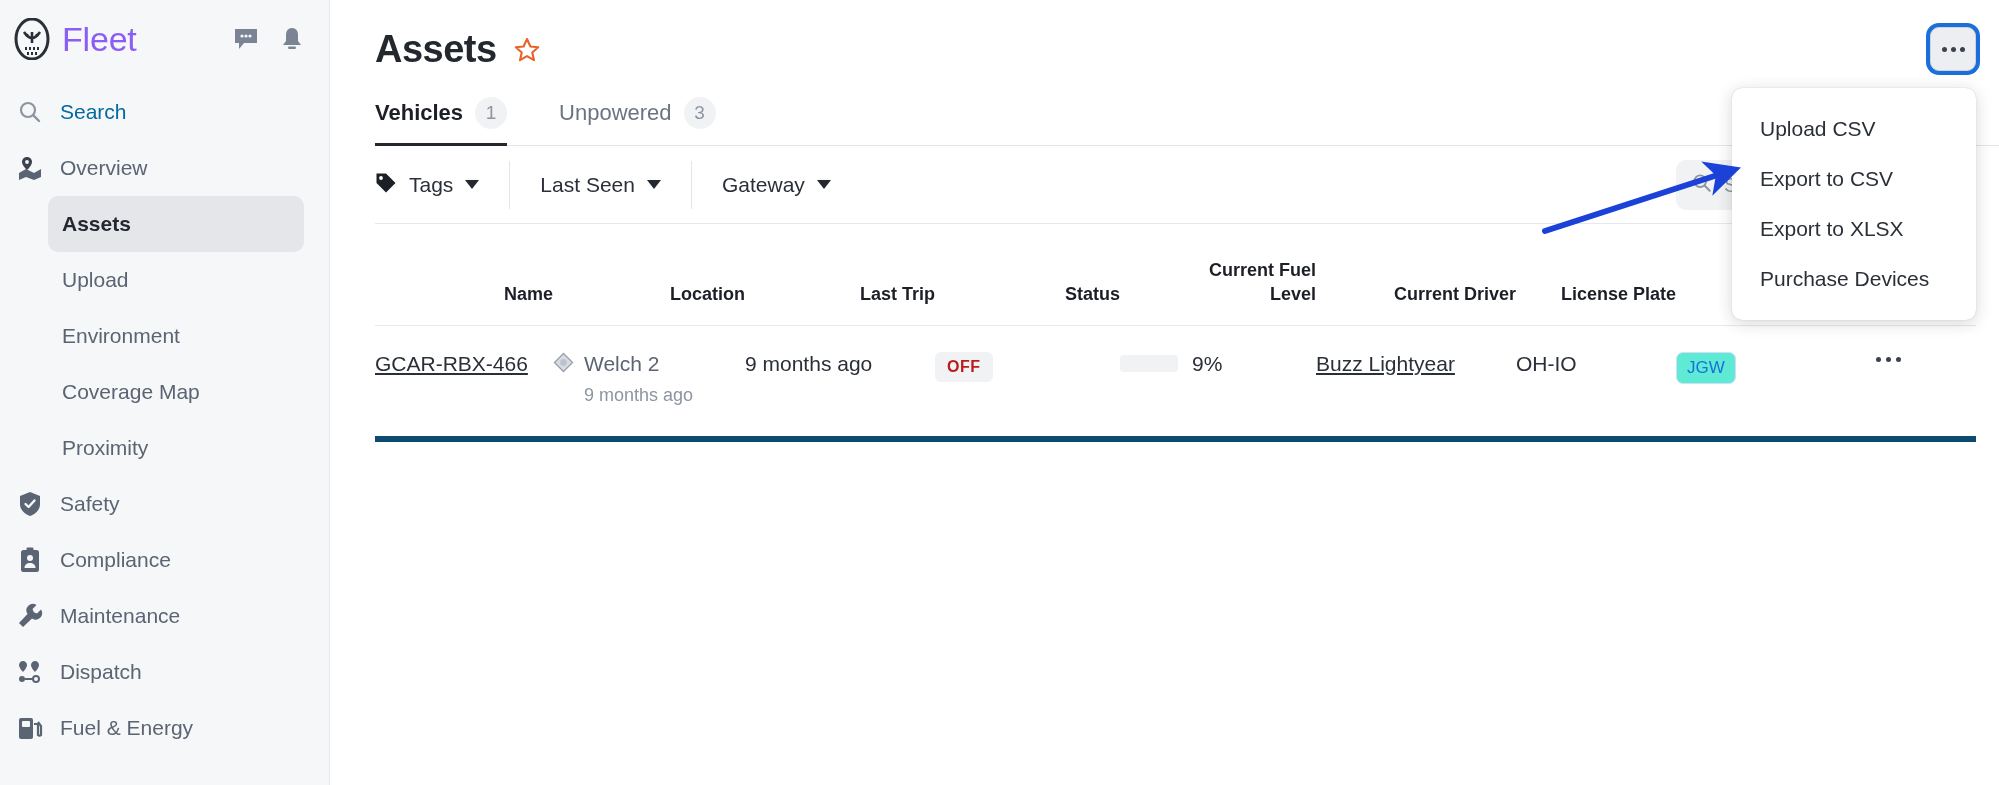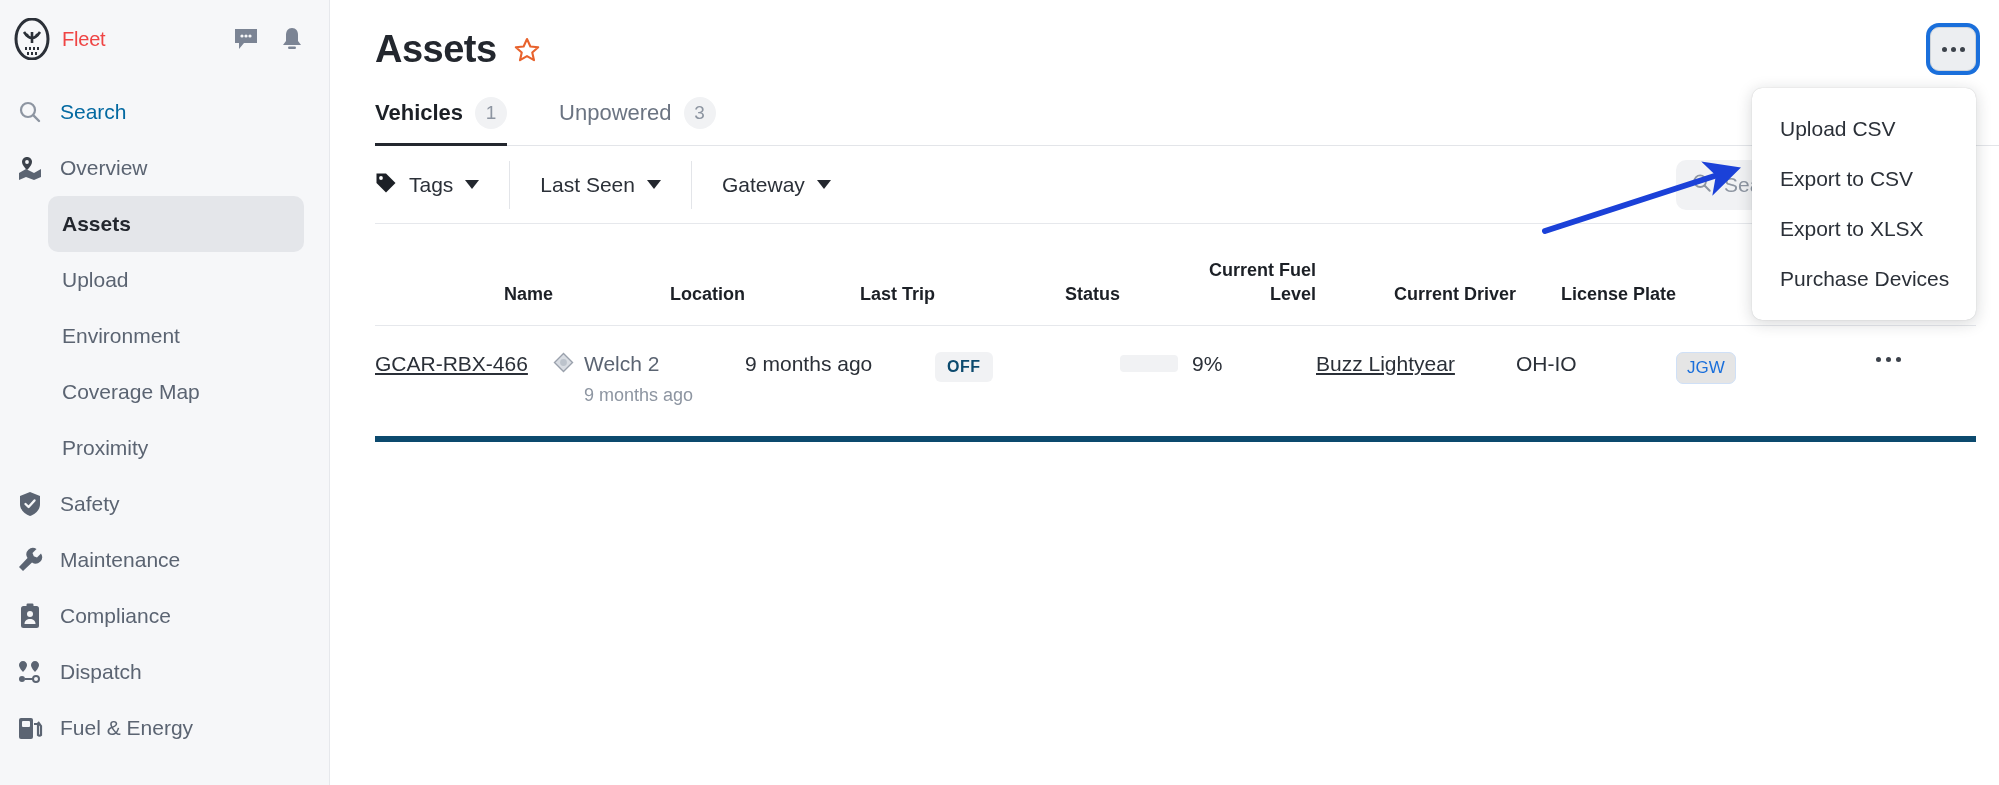--- a/index.html
+++ b/index.html
@@ -22,21 +22,21 @@
   }
   .brand-row {
     display: flex; align-items: center;
     height: 78px; padding: 0 24px 0 12px;
   }
   .logo {
     width: 40px; height: 44px; flex: 0 0 40px;
     display: flex; align-items: center; justify-content: center;
   }
   .brand-name {
-    font-size: 20px; color: #ef4444; font-weight: 400;
+    font-size: 34px; color: #8b5cf6; font-weight: 400;
     margin-left: 10px; letter-spacing: -0.2px;
   }
   .brand-icons { margin-left: auto; display: flex; align-items: center; gap: 20px; }
   .brand-icons .ic { width: 26px; height: 26px; display:flex; align-items:center; justify-content:center; }
 
   .nav { padding-top: 6px; }
   .nav-item {
     display: flex; align-items: center;
     height: 56px;
     margin: 0 25px 0 0;
@@ -156,40 +156,40 @@
   .col-trip { width: 190px; } .col-status { width: 185px; }
   .col-fuel { width: 196px; } .col-driver { width: 200px; }
   .col-plate { width: 160px; } .col-tags { width: 200px; }
   .col-more { width: 100px; }
 
   .link { color: #2b3038; text-decoration: underline; cursor: pointer; }
   .loc-wrap { display: flex; align-items: flex-start; gap: 10px; }
   .loc-main { color: #5b6472; font-size: 21px; line-height: 1.1; }
   .loc-sub { color: #8d95a1; font-size: 18px; margin-top: 9px; display: block; }
   .badge-off {
-    display: inline-block; background: #f1f2f4; color: #0c4a6e;
+    display: inline-block; background: #f1f2f4; color: #b91c1c;
     font-size: 16px; font-weight: 700; letter-spacing: 0.5px;
     border-radius: 6px; padding: 6px 12px;
   }
   .fuel-wrap { display: flex; align-items: center; gap: 14px; }
   .fuel-bar { width: 58px; height: 17px; background: #f1f2f4; border-radius: 4px; overflow: hidden; }
   .fuel-fill { height: 100%; background: #b3131b; border-radius: 4px 0 0 4px; }
   .fuel-pct { font-size: 21px; color: #2b3038; }
   .tag-chip {
-    display: inline-block; background: #e5e5e5; color: #1a6fdb;
+    display: inline-block; background: #5eead4; color: #1a6fdb;
     border: 1px solid #cfe0f7; border-radius: 7px;
     font-size: 17px; padding: 5px 10px;
   }
   .row-kebab { display: flex; gap: 5px; cursor: pointer; padding-top: 5px; }
   .row-kebab i { width: 5px; height: 5px; border-radius: 50%; background: #3c424b; display: block; }
 
   
   .menu {
     position: absolute; top: 88px; right: 58px;
-    width: 224px;
+    width: 244px;
     background: #fff; border-radius: 10px;
     box-shadow: 0 3px 16px rgba(20,25,35,0.18), 0 0 1px rgba(20,25,35,0.25);
     padding: 16px 0; z-index: 10;
   }
   .menu-item {
     font-size: 21px; color: #2b3038;
     padding: 13px 28px; cursor: pointer; white-space: nowrap;
   }
 
   .arrow-anno { position: absolute; left: 0; top: 0; pointer-events: none; z-index: 20; }
@@ -285,37 +285,37 @@
           <svg width="24" height="26" viewBox="0 0 24 26">
             <path d="M12 1 L22 5 V13 C22 19 17 23.5 12 25 C7 23.5 2 19 2 13 V5 Z" fill="#5b6472"></path>
             <path d="M7.5 13 L10.6 16 L16.5 9.5" fill="none" stroke="#f6f7f9" stroke-width="2.4" stroke-linecap="round" stroke-linejoin="round"></path>
           </svg>
         </span>
         <span class="nav-label">Safety</span>
       </div>
 
       <div class="nav-item">
         <span class="nav-ic">
-          <svg width="26" height="26" viewBox="0 0 26 26">
-            <path d="M24 6.5 A6.5 6.5 0 0 1 15 15.5 L6 24 L2 20 L10.5 11 A6.5 6.5 0 0 1 19.5 2 L15.5 6 L16.8 9.2 L20 10.5 Z" fill="#5b6472"></path>
-          </svg>
-        </span>
-        <span class="nav-label">Maintenance</span>
-      </div>
-
-      <div class="nav-item">
-        <span class="nav-ic">
           <svg width="22" height="26" viewBox="0 0 22 26">
             <rect x="2" y="3" width="18" height="22" rx="2.5" fill="#5b6472"></rect>
             <rect x="7.5" y="0.5" width="7" height="4.5" rx="1.2" fill="#5b6472"></rect>
             <circle cx="11" cy="11" r="3" fill="#f6f7f9"></circle>
             <path d="M5.5 21 C5.5 17.5 8 16 11 16 C14 16 16.5 17.5 16.5 21 Z" fill="#f6f7f9"></path>
           </svg>
         </span>
         <span class="nav-label">Compliance</span>
+      </div>
+
+      <div class="nav-item">
+        <span class="nav-ic">
+          <svg width="26" height="26" viewBox="0 0 26 26">
+            <path d="M24 6.5 A6.5 6.5 0 0 1 15 15.5 L6 24 L2 20 L10.5 11 A6.5 6.5 0 0 1 19.5 2 L15.5 6 L16.8 9.2 L20 10.5 Z" fill="#5b6472"></path>
+          </svg>
+        </span>
+        <span class="nav-label">Maintenance</span>
       </div>
 
       <div class="nav-item">
         <span class="nav-ic">
           <svg width="26" height="24" viewBox="0 0 26 24">
             <path d="M6 1 C3.8 1 2 2.8 2 5 C2 8 6 12 6 12 C6 12 10 8 10 5 C10 2.8 8.2 1 6 1 Z" fill="#5b6472"></path>
             <path d="M18 1 C15.8 1 14 2.8 14 5 C14 8 18 12 18 12 C18 12 22 8 22 5 C22 2.8 20.2 1 18 1 Z" fill="#5b6472"></path>
             <circle cx="5" cy="19" r="3" fill="#5b6472"></circle>
             <circle cx="19" cy="19" r="3" fill="none" stroke="#5b6472" stroke-width="2"></circle>
             <path d="M8 19 H16" stroke="#5b6472" stroke-width="2"></path>

